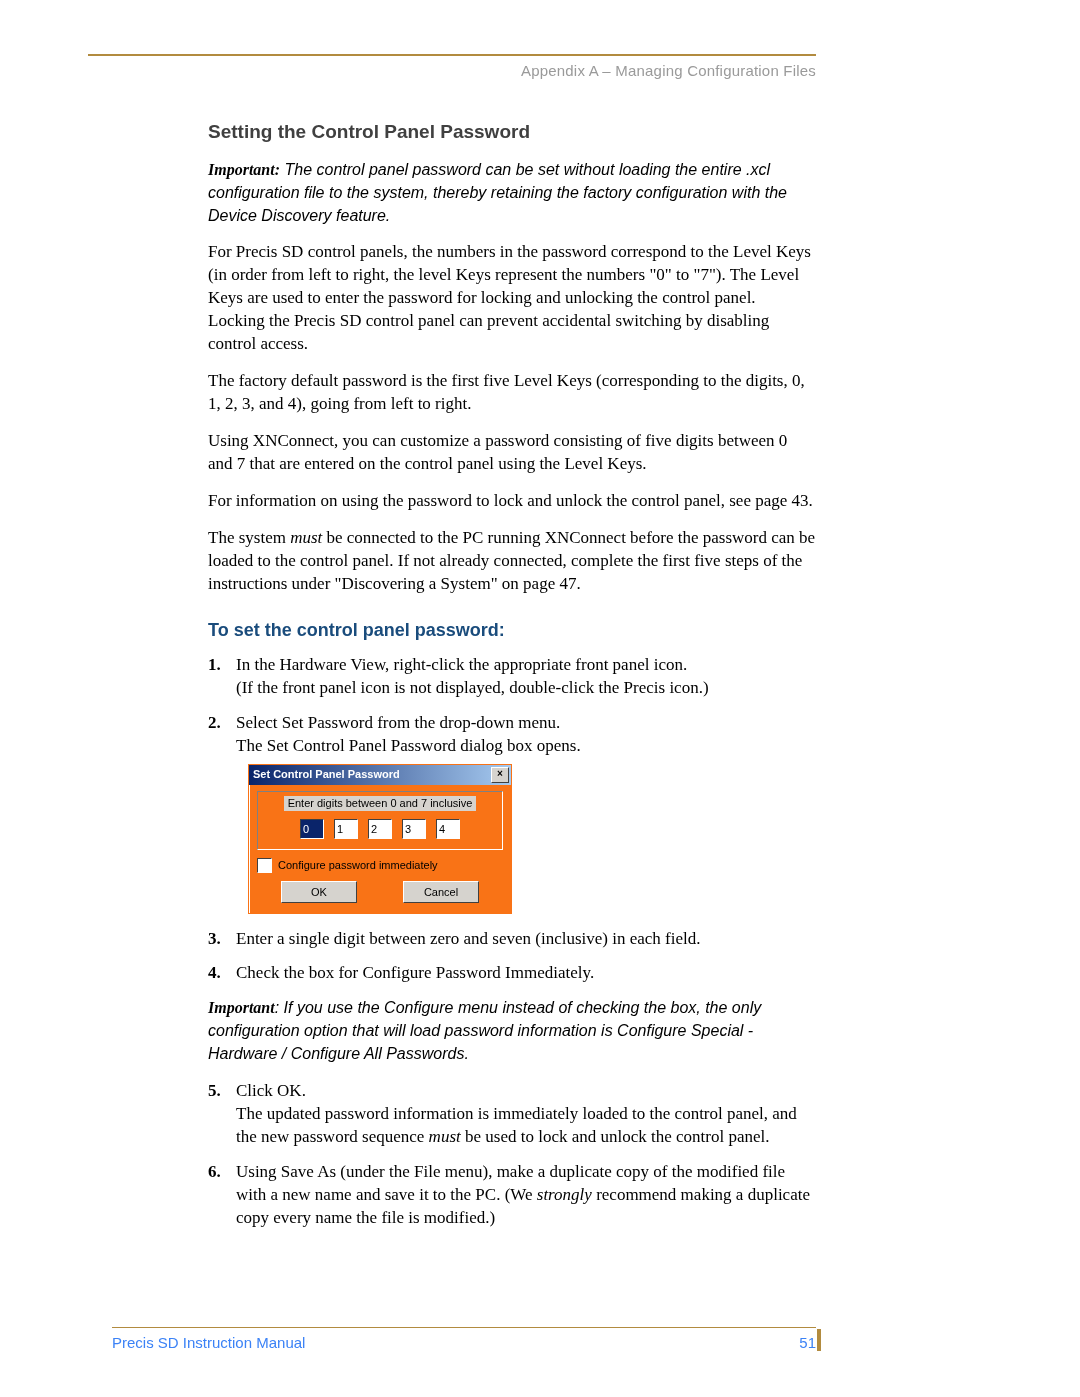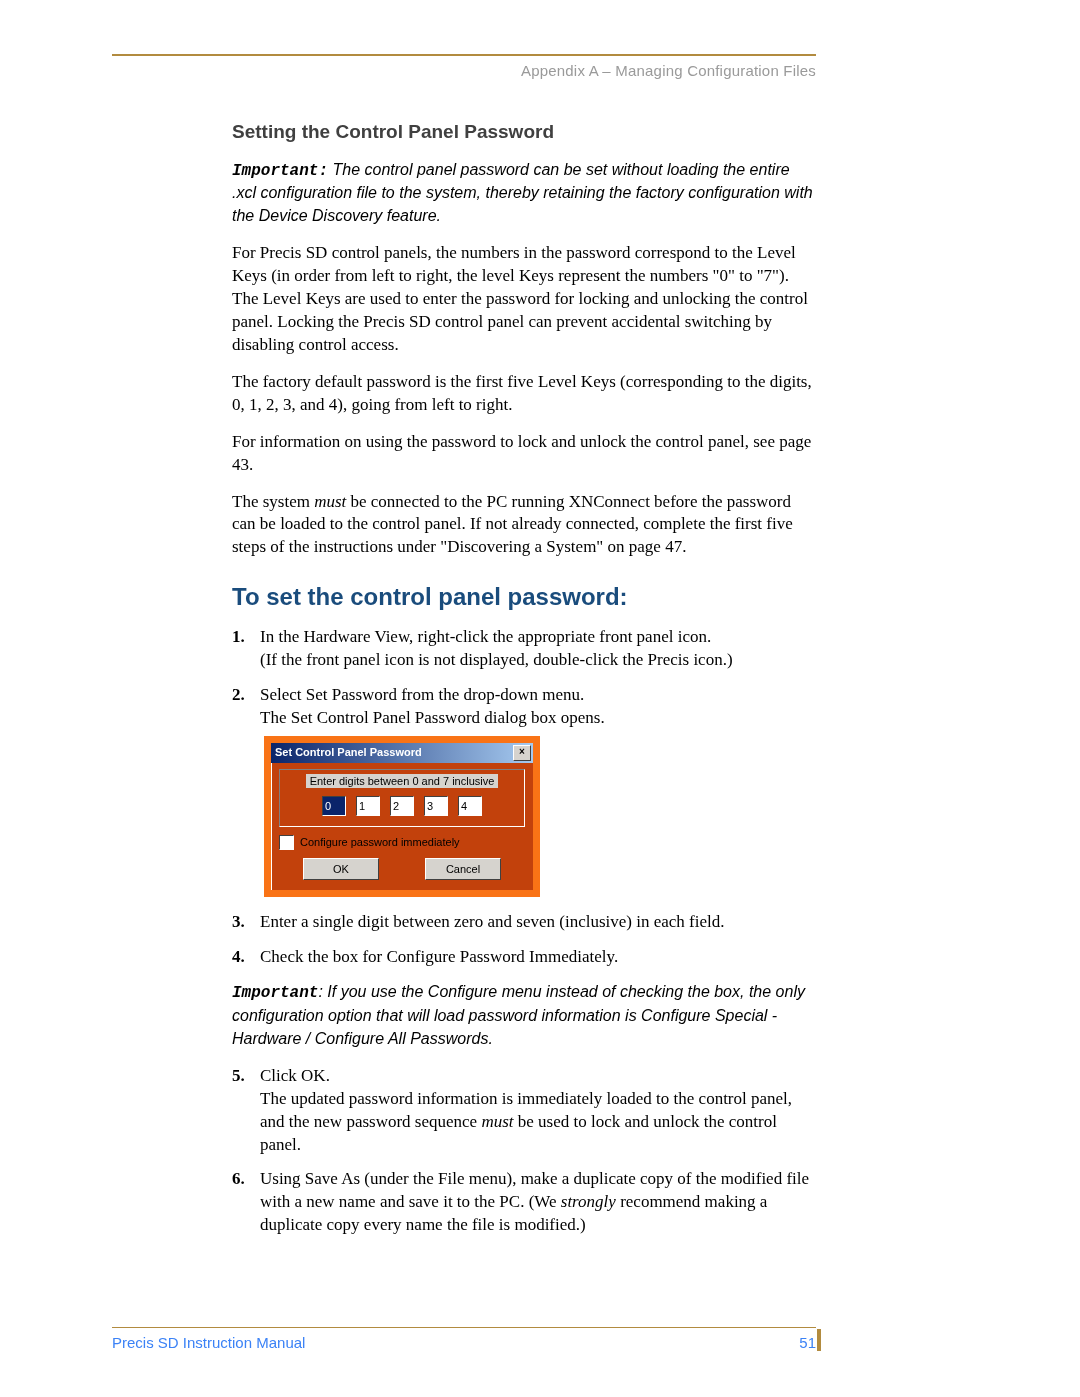--- a/index.html
+++ b/index.html
@@ -7,21 +7,21 @@
     padding: 0;
     background: #fff;
     color: #000;
     font-family: "Times New Roman", Times, serif;
   }
   .page {
     width: 928px;
     height: 1397px;
     position: relative;
     box-sizing: border-box;
-    padding: 54px 112px 60px 112px;
+    padding: 54px 112px 60px 88px;
   }
   .top-rule {
     border-top: 2px solid #b28b3f;
     margin-bottom: 6px;
   }
   .header-line {
     text-align: right;
     font-family: "Segoe UI", "Helvetica Neue", Arial, sans-serif;
     font-size: 15px;
     color: #9a9a9a;
@@ -37,28 +37,28 @@
   h2.section {
     font-family: "Segoe UI", "Helvetica Neue", Arial, sans-serif;
     color: #404040;
     font-size: 19px;
     font-weight: 600;
     margin: 0 0 14px 0;
   }
   h3.subsection {
     font-family: "Segoe UI", "Helvetica Neue", Arial, sans-serif;
     color: #1a4c7c;
-    font-size: 24px;
+    font-size: 18px;
     font-weight: 600;
     margin: 22px 0 12px 0;
   }
   p.body {
     margin: 0 0 14px 0;
   }
-  .important-label { font-weight: bold; font-style: italic; font-family: Liberation Mono, monospace; font-size: 16px;}
+  .important-label { font-weight: bold; font-style: italic; font-family: Liberation Serif, serif; font-size: 16px;}
   .important-text  { font-style: italic; font-family: Arial, sans-serif; font-size: 16px;}
   .em { font-style: italic; }
   ol.steps {
     list-style: none;
     padding: 0;
     margin: 0;
     counter-reset: step;
   }
   ol.steps > li {
     counter-increment: step;
@@ -69,25 +69,25 @@
   ol.steps > li::before {
     content: counter(step) ".";
     font-weight: bold;
     position: absolute;
     left: 0;
     top: 0;
   }
   
   .dialog {
     width: 262px;
-    background: #c2410c;
-    border: 7px solid #f97316;
+    background: #f97316;
+    border: 1px solid #f97316;
     font-family: Tahoma, Arial, sans-serif;
     font-size: 11px;
-    margin: 6px 0 14px 4px;
+    margin: 6px 0 14px 12px;
     box-shadow: 1px 1px 0 #fff inset;
   }
   .titlebar {
     background: linear-gradient(to right, #0a246a, #a6caf0);
     color: #fff;
     display: flex;
     align-items: center;
     justify-content: space-between;
     padding: 2px 2px 2px 4px;
     font-weight: bold;
@@ -177,20 +177,21 @@
   <div class="content">
 
     <h2 class="section">Setting the Control Panel Password</h2>
 
     <p class="body">
       <span class="important-label">Important:</span><span class="important-text"> The control panel password can be set without loading the entire .xcl configuration file to the system, thereby retaining the factory configuration with the Device Discovery feature.</span>
     </p>
 
     <p class="body">For Precis SD control panels, the numbers in the password correspond to the Level Keys (in order from left to right, the level Keys represent the numbers "0" to "7"). The Level Keys are used to enter the password for locking and unlocking the control panel. Locking the Precis SD control panel can prevent accidental switching by disabling control access.</p>
     <p class="body">The factory default password is the first five Level Keys (corresponding to the digits, 0, 1, 2, 3, and 4), going from left to right.</p>
+    <p class="body">Using XNConnect, you can customize a password consisting of five digits between 0 and 7 that are entered on the control panel using the Level Keys.</p>
     <p class="body">For information on using the password to lock and unlock the control panel, see page 43.</p>
     <p class="body">
       <span>The system </span><span class="em">must</span><span> be connected to the PC running XNConnect before the password can be loaded to the control panel. If not already connected, complete the first five steps of the instructions under "Discovering a System" on page 47.</span>
     </p>
 
     <h3 class="subsection">To set the control panel password:</h3>
 
     <ol class="steps">
       <li>
         <span>In the Hardware View, right-click the appropriate front panel icon.</span><br>

